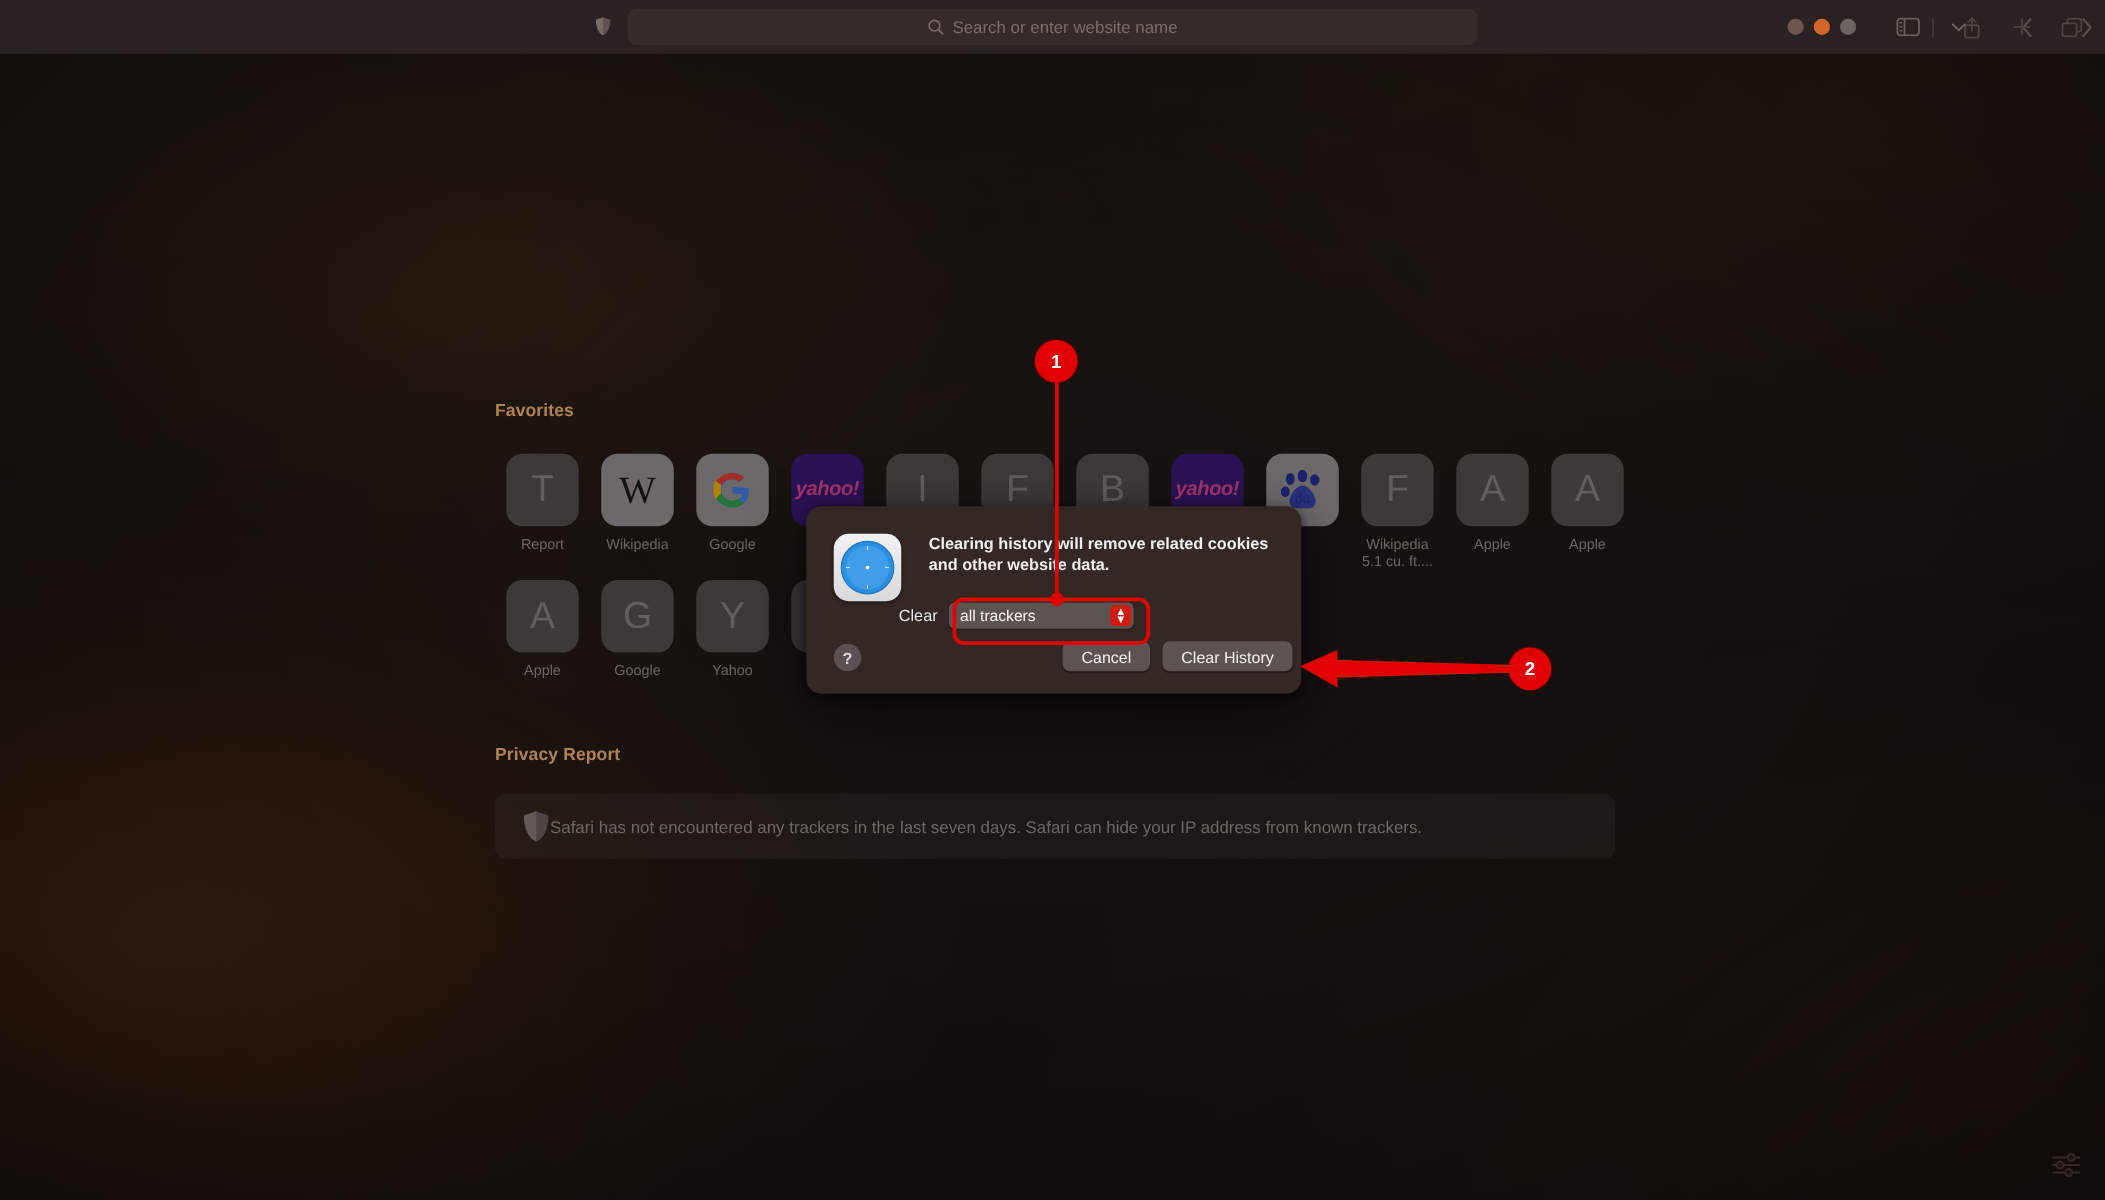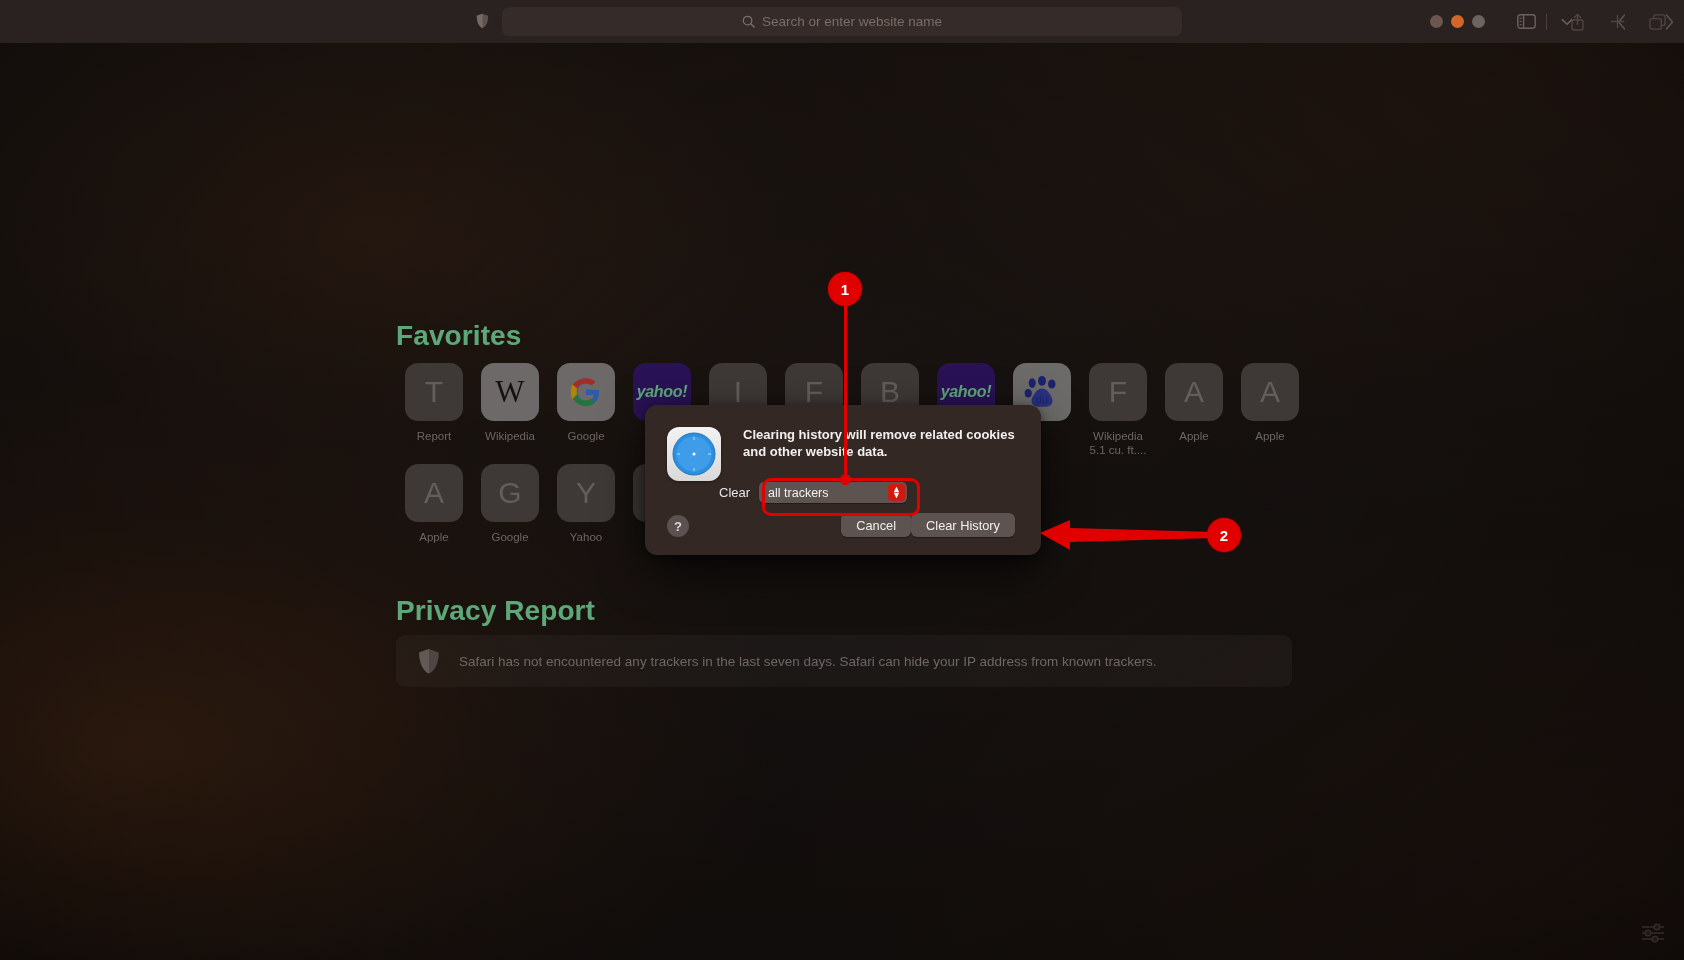--- a/index.html
+++ b/index.html
@@ -54,21 +54,21 @@
     background: #352b28; border-radius: 7px;
     display: flex; align-items: center; justify-content: center;
     color: #7b6d68; font-size: 13.5px; gap: 7px;
   }
   .shield-small { position:absolute; left: 476px; top: 13px; color:#6a5d58; }
   .tb-right { position: absolute; right: 12px; top: 0; height: 43px; display:flex; align-items:center; gap: 10px; }
 
   
   .content { position: absolute; top: 43px; left: 0; right: 0; bottom: 0; }
   .section-title {
-    position: absolute; font-size: 28px; font-weight: bold; color: #86efac;
+    position: absolute; font-size: 14px; font-weight: bold; color: #fdba74;
     letter-spacing: 0.1px;
   }
   #fav-title   { left: 396px; top: 277px; }
   #priv-title  { left: 396px; top: 552px; }
 
   .fav-grid {
     position: absolute; left: 396px; top: 320px;
     display: grid; grid-template-columns: repeat(12, 76px); column-gap: 0px; row-gap: 6px;
   }
   .fav { width: 76px; display:flex; flex-direction:column; align-items:center; cursor: default; }
@@ -81,27 +81,27 @@
   .tile.light  { background:#9b9795; color:#2b2b2b; }
   .tile.purple { background:#3c1a7a; }
   .tile.baidu  { background:#9d9a97; }
   .fav-label {
     margin-top: 8px; font-size: 11.5px; color: #9a908c; text-align:center;
     line-height: 1.25; max-width: 74px; overflow: hidden;
   }
   .fav-label .l2 { display:block;text-align:center; }
 
   .wiki-glyph { font-family: "Liberation Serif", serif; font-size: 31px; color:#1b1b1b; }
-  .yahoo-glyph { color:#86efac; font-size: 16px; font-weight:bold; font-style: italic; letter-spacing:-0.3px;}
+  .yahoo-glyph { color:#ec4899; font-size: 16px; font-weight:bold; font-style: italic; letter-spacing:-0.3px;}
 
   
   .priv-card {
     position: absolute; left: 396px; top: 592px; width: 896px; height: 52px;
     background: rgba(255,255,255,0.055); border-radius: 9px;
-    display:flex; align-items:center; padding-left: 22px; gap: 19px;
+    display:flex; align-items:center; padding-left: 22px; 
   }
   .priv-text { font-size: 13.5px; color: #9d938f; }
 
   
   .sheet {
     position: absolute; left: 645px; top: 405px; width: 396px; height: 150px;
     background: #342825; border-radius: 12px;
     box-shadow: 0 16px 46px rgba(0,0,0,0.62), 0 2px 8px rgba(0,0,0,0.45);
     z-index: 20;
   }
@@ -126,21 +126,21 @@
   .popup-arrows {
     position:absolute; right: 2px; top: 2px; width: 17px; height: 17px; border-radius: 4px;
     background: #d01a10; display:flex; flex-direction:column; align-items:center; justify-content:center;
     color:#fff; line-height: 0.62; font-size: 9px;
   }
   .help-btn {
     position:absolute; left: 22px; top: 110px; width: 22px; height: 22px; border-radius: 50%;
     background: #5a5150; color:#ded9d8; font-size: 13px; font-weight:bold;
     display:flex; align-items:center; justify-content:center;
   }
-  .sheet-buttons { position:absolute; right: 26px; top: 108px; display:flex; }
+  .sheet-buttons { position:absolute; right: 7px; top: 108px; display:flex; gap: 10px; }
   .btn {
     height: 24px; border-radius: 6px; background: #5d5451; color: #f3f0ef;
     font-size: 12.8px; display:flex; align-items:center; justify-content:center;
     padding: 0 15px; box-shadow: 0 1px 1px rgba(0,0,0,0.35); white-space: nowrap;
   }
 
   
   .anno { position:absolute; z-index: 40; }
   .badge {
     width: 34px; height: 34px; border-radius: 50%; background: #e00000;

